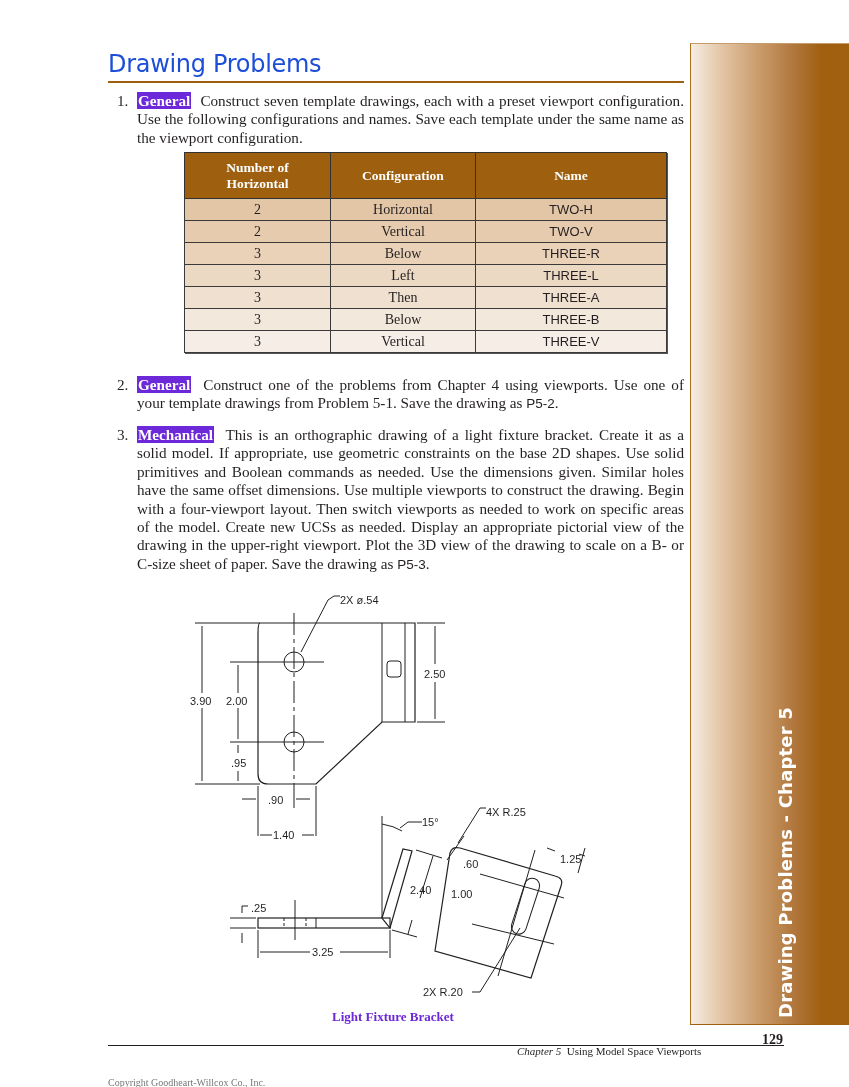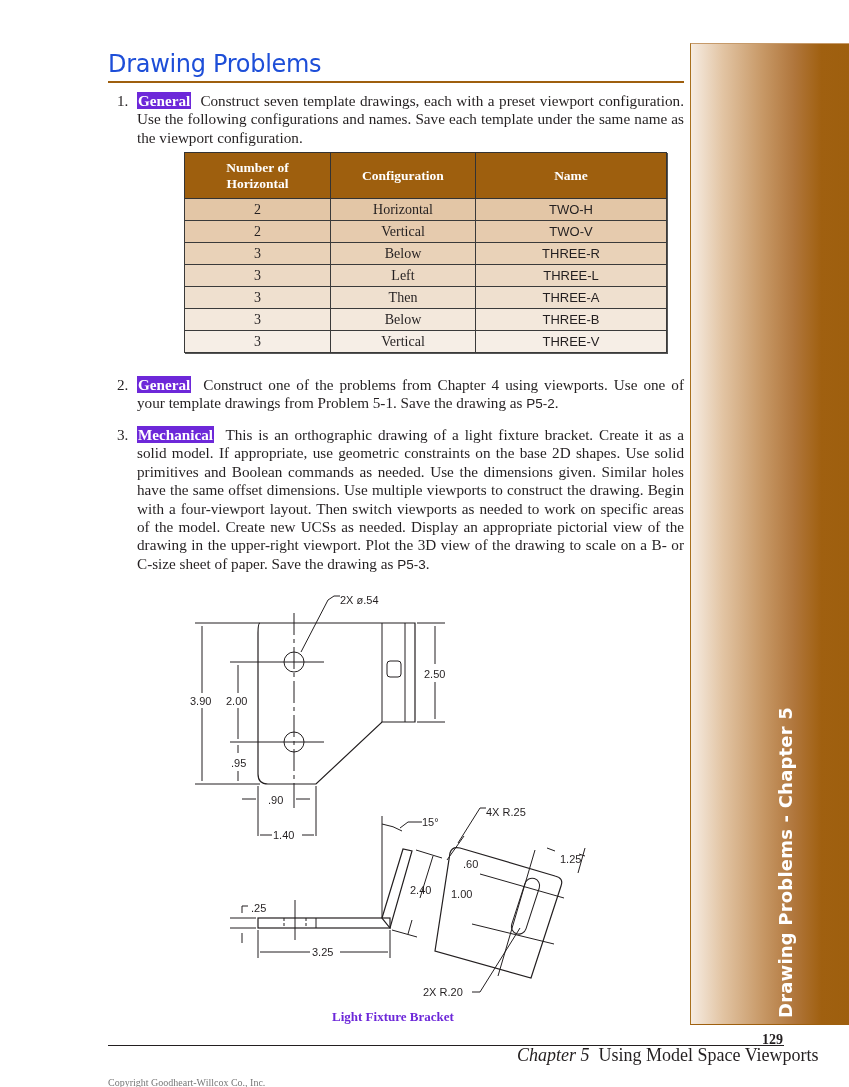--- a/index.html
+++ b/index.html
@@ -48,21 +48,21 @@
   table.cfg td.name { font-family: "Liberation Sans", sans-serif; font-size: 13px; text-align: center; }
   .drawing { position: absolute; left: 180px; top: 588px; }
   .caption {
     position: absolute; left: 332px; top: 1009px; font-size: 13px; font-weight: bold; color: #6d28d9;
   }
   .footer-rule { position: absolute; left: 108px; top: 1045px; width: 676px; height: 1px; background: #231f20; }
   .copyright {
     position: absolute; left: 108px; top: 1077px; font-family: Liberation Serif, serif;
     font-size: 10px; color: #777;
   }
-  .footer-chapter { position: absolute; left: 517px; top: 1045px; font-size: 18px; }
+  .footer-chapter { position: absolute; left: 517px; top: 1045px; font-size: 11px; }
   .footer-chapter i { font-style: italic; }
   .page-number { position: absolute; left: 762px; top: 1032px; font-size: 14px; font-weight: bold; }
   svg text { font-family: "Liberation Sans", sans-serif; font-size: 11px; fill: #231f20; }
 </style>
 </head>
 <body>
 
 <div class="side-tab"></div>
 <div class="side-tab-label">Drawing Problems - Chapter 5</div>
 

